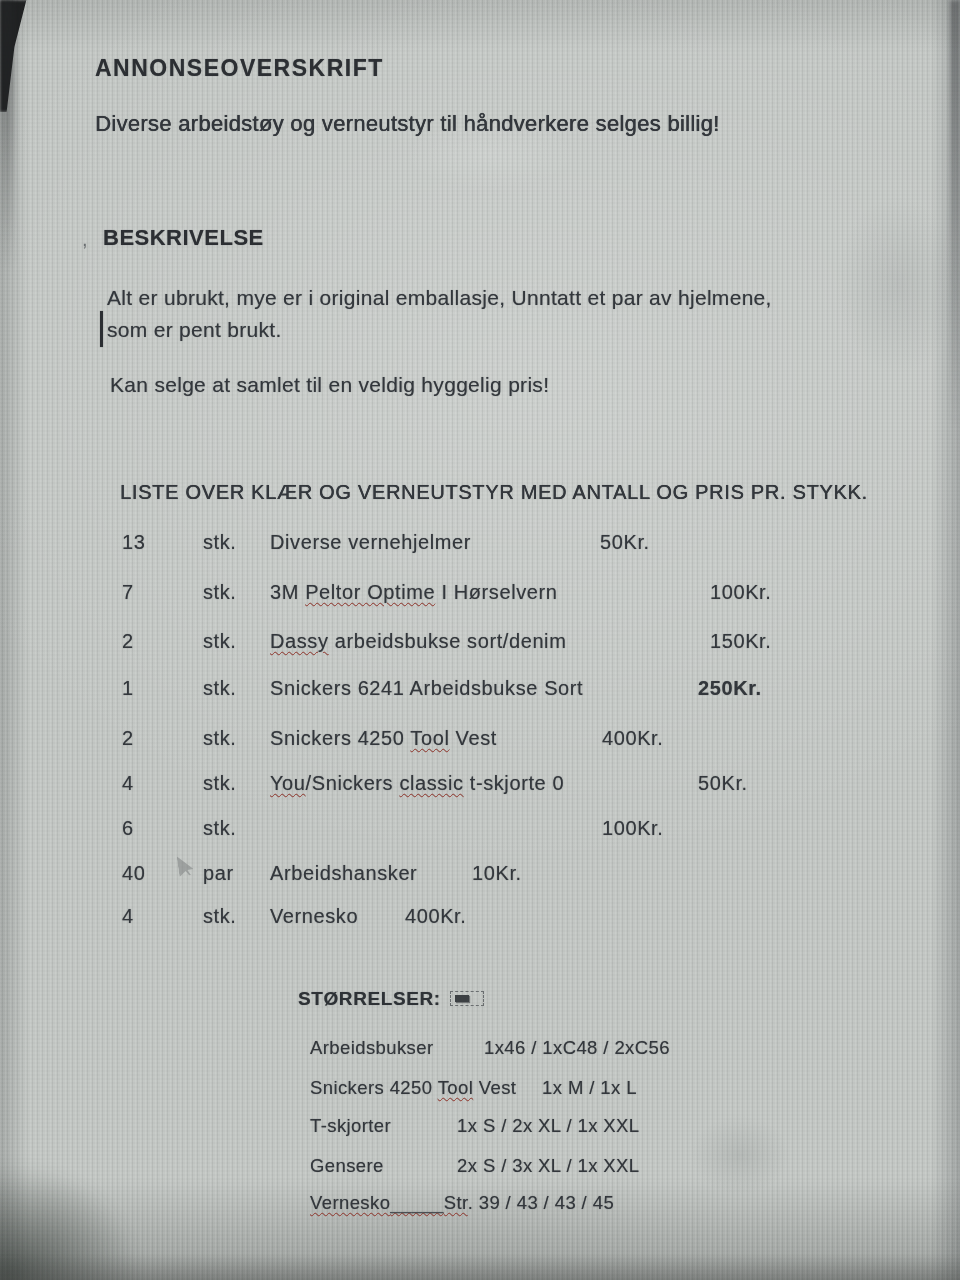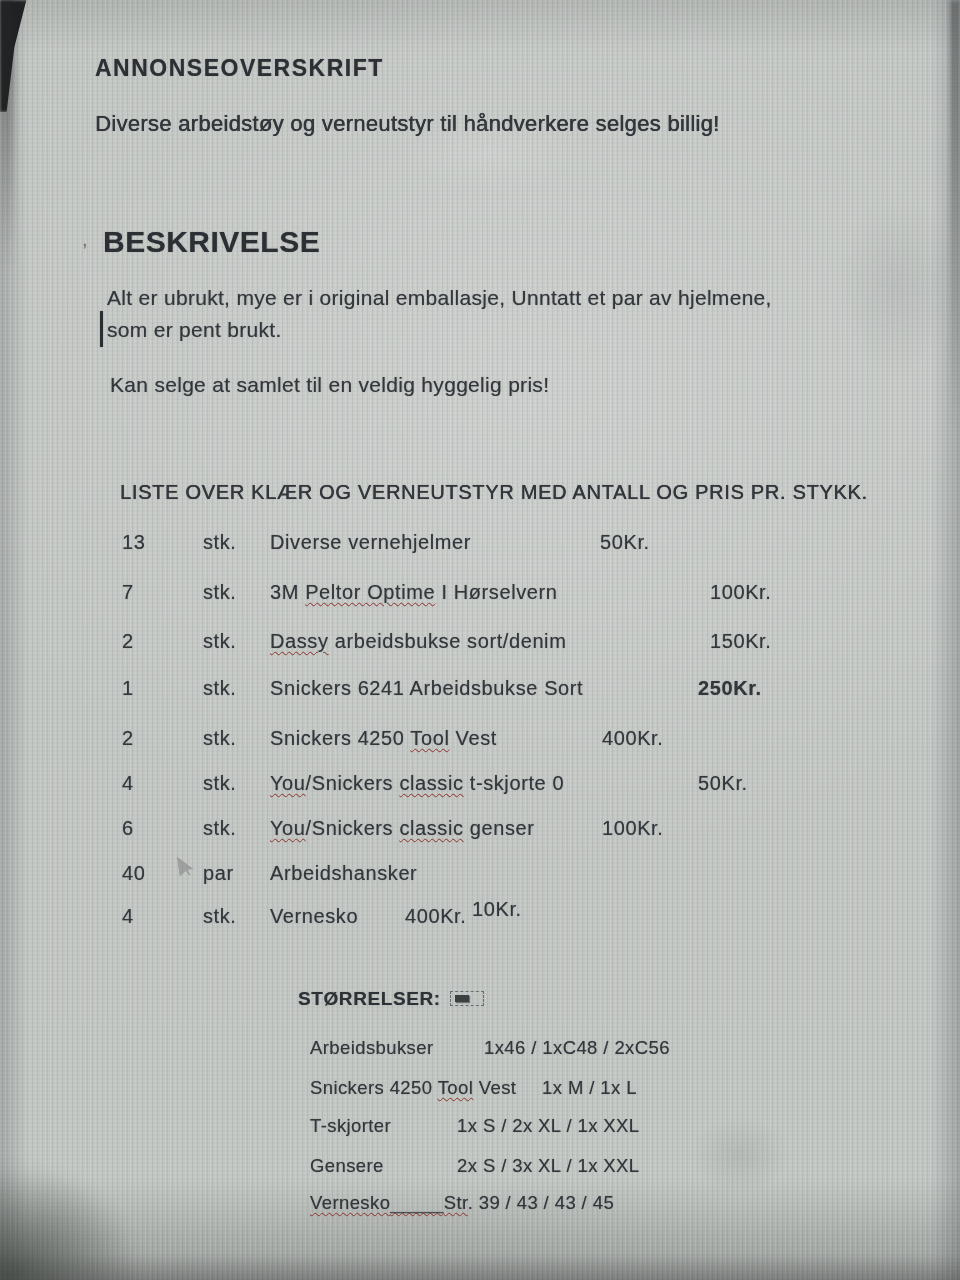--- a/index.html
+++ b/index.html
@@ -40,42 +40,42 @@
     background:radial-gradient(ellipse,rgba(80,86,86,.12),rgba(80,86,86,0) 70%);}
   .smudge-c{position:absolute;left:400px;top:120px;width:180px;height:70px;
     background:radial-gradient(ellipse,rgba(255,255,255,.09),rgba(255,255,255,0) 70%);}
 
   
   .doc{position:absolute;inset:0;color:#33373c;}
   .t{position:absolute;white-space:pre;text-shadow:0 0 1px rgba(48,52,56,.55);}
   .headline-label{left:95px;top:55px;font-size:23px;font-weight:bold;letter-spacing:1.5px;color:#2c2f33;}
   .headline-value{left:95px;top:111px;font-size:22px;letter-spacing:.3px;
     text-shadow:.4px 0 0 currentColor,0 0 1px rgba(48,52,56,.5);}
-  .desc-label{left:103px;top:225px;font-size:30px;font-weight:bold;letter-spacing:.5px;color:#2c2f33;}
+  .desc-label{left:103px;top:225px;font-size:22px;font-weight:bold;letter-spacing:.5px;color:#2c2f33;}
   .desc-line1{left:107px;top:286px;font-size:21px;letter-spacing:.3px;}
   .desc-line2{left:107px;top:318px;font-size:21px;letter-spacing:.3px;}
   .desc-line3{left:110px;top:373px;font-size:21px;letter-spacing:.3px;}
   .list-heading{left:120px;top:481px;font-size:20px;letter-spacing:.7px;
     text-shadow:.3px 0 0 currentColor,0 0 1px rgba(48,52,56,.5);}
 
   #list-rows{position:absolute;left:122px;top:531px;width:830px;height:420px;}
   .list-row{position:absolute;left:0;width:830px;height:26px;font-size:20px;letter-spacing:.6px;}
   .list-row span{text-shadow:0 0 1px rgba(48,52,56,.55);}
   .list-row .qty{position:absolute;left:0;}
   .list-row .unit{position:absolute;left:81px;}
   .list-row .item{position:absolute;left:148px;white-space:pre;}
   .list-row .price{position:absolute;white-space:pre;}
   .list-row:nth-child(1){top:0;}    .list-row:nth-child(1) .price{left:478px;}
   .list-row:nth-child(2){top:50px;} .list-row:nth-child(2) .price{left:588px;}
   .list-row:nth-child(3){top:99px;} .list-row:nth-child(3) .price{left:588px;}
   .list-row:nth-child(4){top:146px;}.list-row:nth-child(4) .price{left:576px;font-weight:bold;}
   .list-row:nth-child(5){top:196px;}.list-row:nth-child(5) .price{left:480px;}
   .list-row:nth-child(6){top:241px;}.list-row:nth-child(6) .price{left:576px;}
   .list-row:nth-child(7){top:286px;}.list-row:nth-child(7) .price{left:480px;}
-  .list-row:nth-child(8){top:331px;}.list-row:nth-child(8) .price{left:350px;margin-top:36px;}
+  .list-row:nth-child(8){top:331px;}.list-row:nth-child(8) .price{left:350px;}
   .list-row:nth-child(9){top:374px;}.list-row:nth-child(9) .price{left:283px;}
 
   .sizes{position:absolute;left:298px;top:988px;width:620px;height:290px;font-size:18.5px;}
   .sizes-heading{position:absolute;left:0;top:0;font-weight:bold;letter-spacing:.6px;color:#2e3236;
     font-size:19px;text-shadow:0 0 1px rgba(48,52,56,.55);white-space:pre;}
   .size-icon{display:inline-block;vertical-align:middle;margin-left:9px;margin-top:-3px;
     width:34px;height:15px;border:1px dashed #6a6e70;box-sizing:border-box;position:relative;}
   .size-icon::before{content:"";position:absolute;left:4px;top:3px;width:14px;height:7px;background:#3c4043;box-shadow:1px 1px 1px rgba(60,64,67,.6);}
   #size-rows{position:absolute;left:0;top:0;width:620px;height:290px;margin-left:12px;}
   .size-row{position:absolute;left:0;height:24px;white-space:pre;letter-spacing:.4px;}
@@ -150,21 +150,20 @@
         </div>
         <div class="list-row">
           <span class="qty">4</span>
           <span class="unit">stk.</span>
           <span class="item"><span class="sq">You</span><span>/Snickers </span><span class="sq">classic</span><span> t-skjorte 0</span></span>
           <span class="price">50Kr.</span>
         </div>
         <div class="list-row">
           <span class="qty">6</span>
           <span class="unit">stk.</span>
-          <span class="item"><span class="sq">You</span><span>/Snickers </span><span class="sq">classic</span><span> genser</span></span>
           <span class="price">100Kr.</span>
         </div>
         <div class="list-row">
           <span class="qty">40</span>
           <span class="unit">par</span>
           <span class="item"><span>Arbeidshansker</span></span>
           <span class="price">10Kr.</span>
         </div>
         <div class="list-row">
           <span class="qty">4</span>

